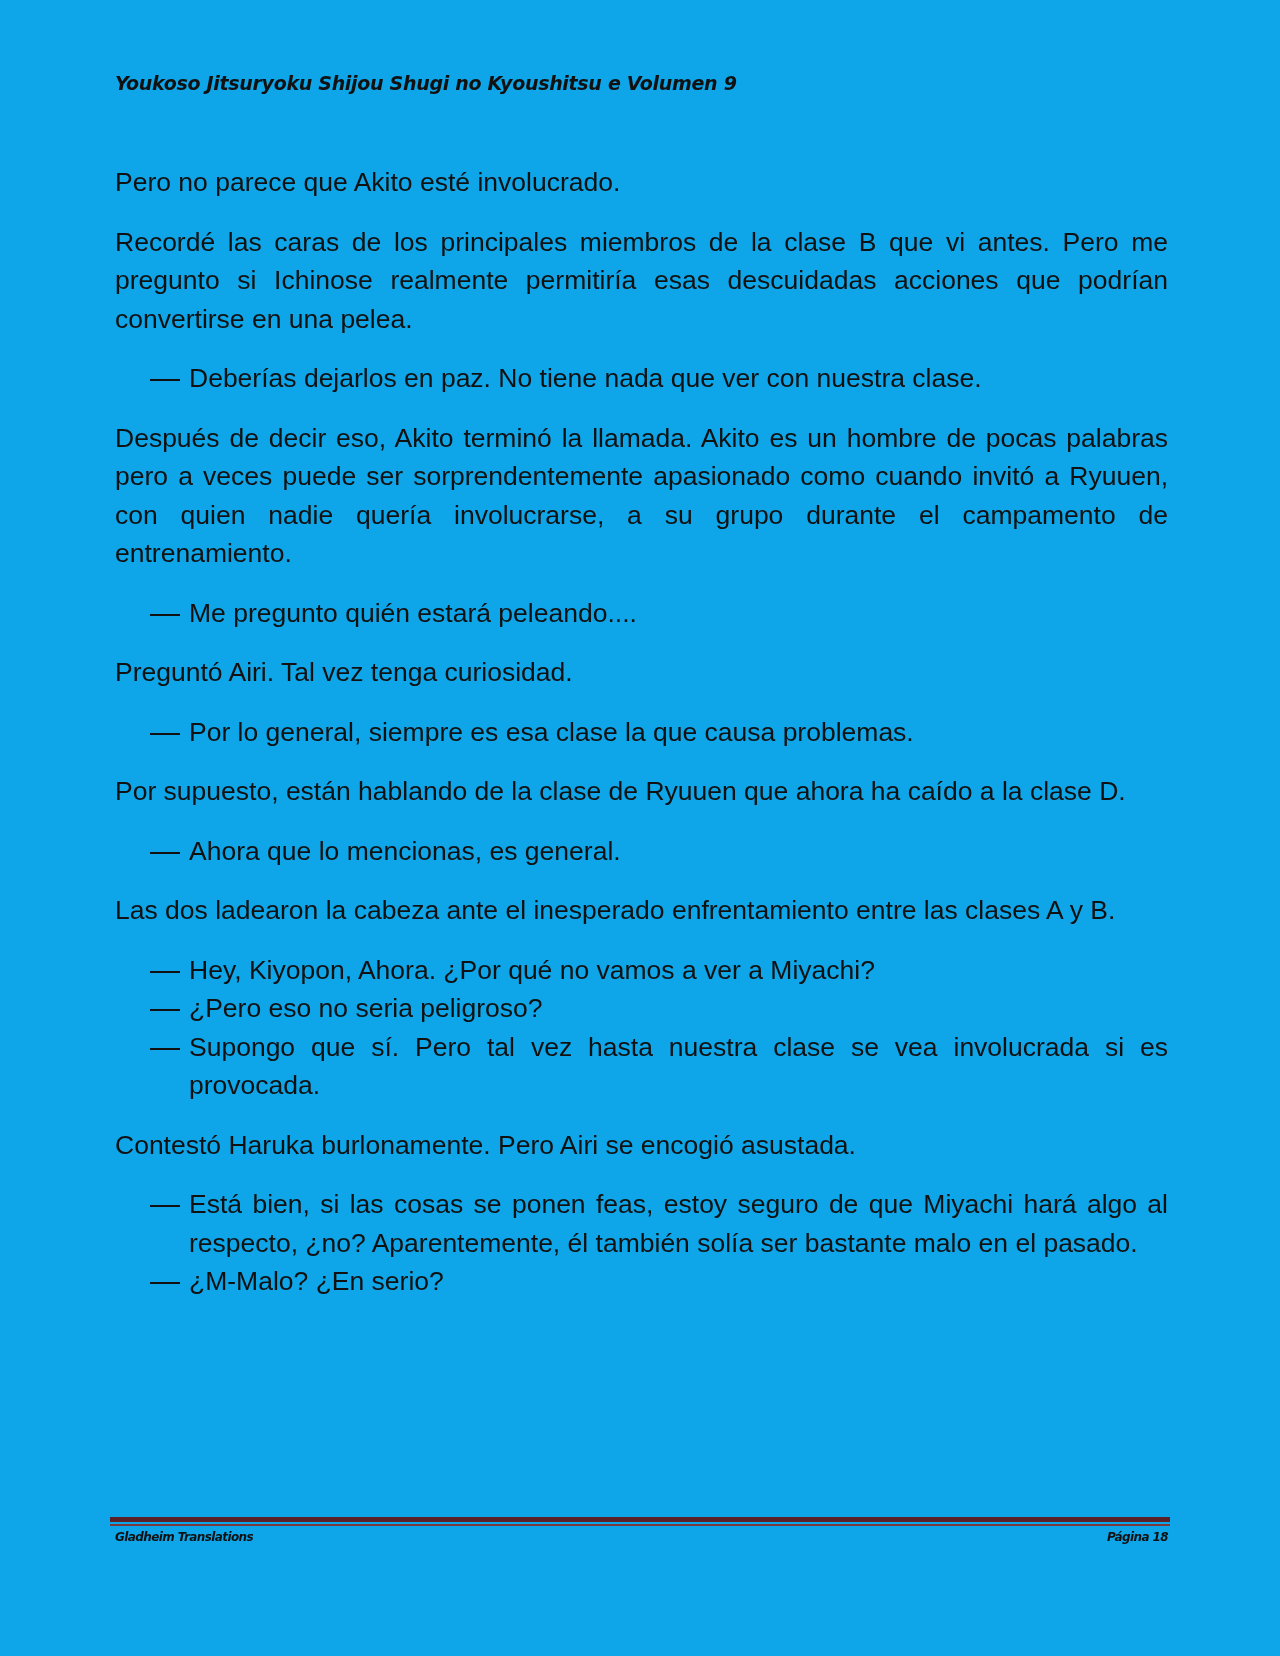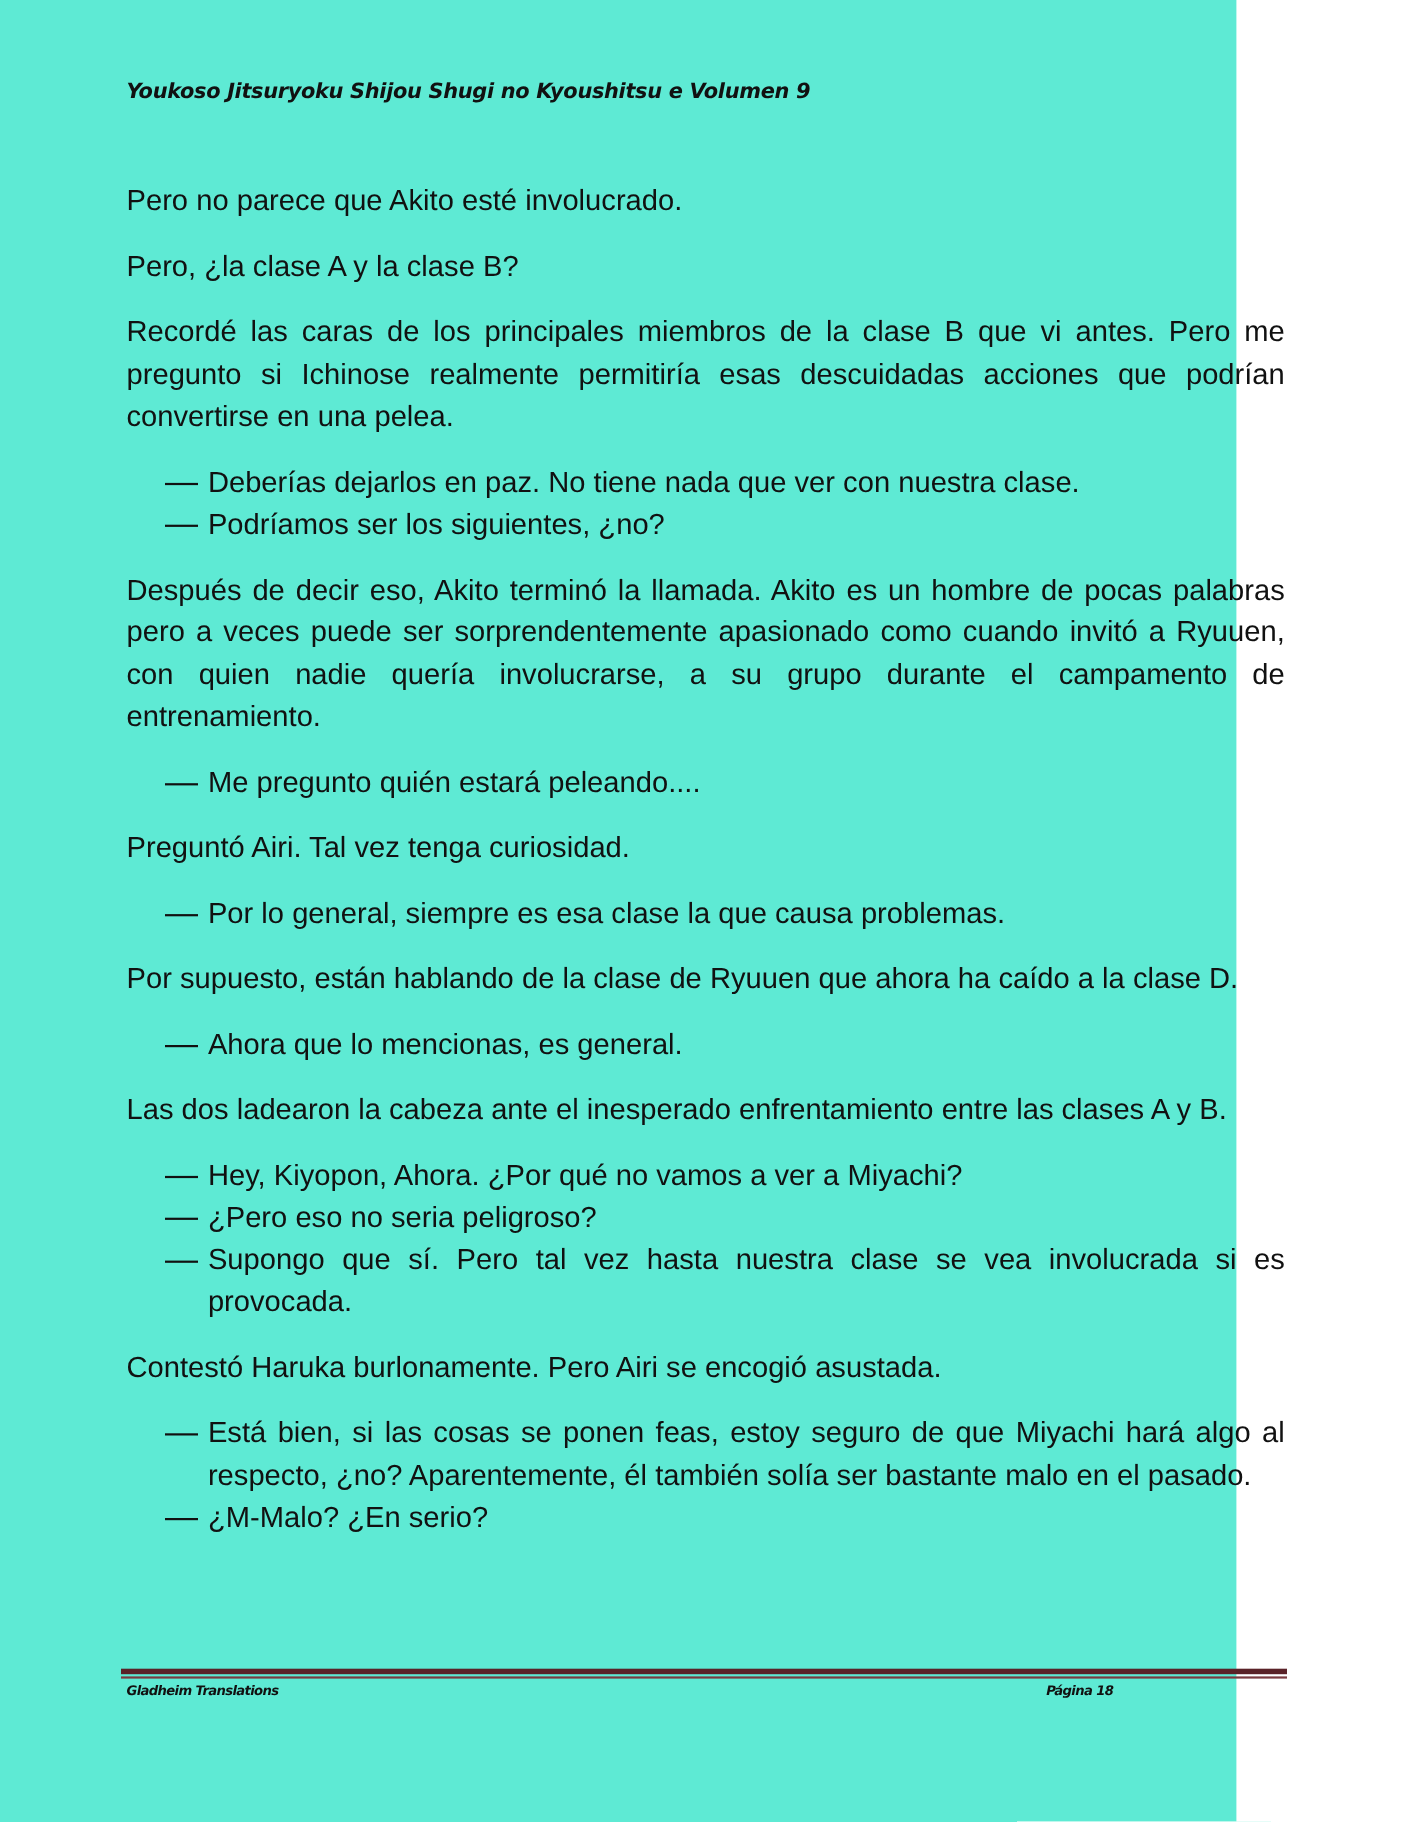--- a/index.html
+++ b/index.html
@@ -1,17 +1,17 @@
 <!DOCTYPE html>
 <html><head>
 <meta charset="utf-8">
 <style>
   html, body { margin: 0; padding: 0; background: #ffffff; }
   body { width: 1280px; height: 1656px; position: relative; overflow: hidden; }
-  .page { position: absolute; left: 0; top: 0; width: 1124px; height: 1656px; background: #5eead4; }
+  .page { position: absolute; left: 0; top: 0; width: 1280px; height: 1656px; background: #0ea5e9; }
   .running-header {
     position: absolute; left: 115px; top: 72px;
     font-family: "DejaVu Sans", sans-serif; font-weight: bold; font-style: italic;
     font-size: 19px; color: #111; letter-spacing: -0.3px; white-space: nowrap;
   }
   .body {
     position: absolute; left: 115px; top: 147px; width: 1053px;
     font-family: "Liberation Sans", sans-serif; font-size: 26.5px; line-height: 38.5px; color: #111;
   }
   .para { margin: 16px 0 21px 0; text-align: justify; text-align-last: left; }
@@ -30,26 +30,24 @@
   .footer-right { right: 112px; }
 </style>
 </head>
 <body>
 
 <div class="page">
   <div class="running-header">Youkoso Jitsuryoku Shijou Shugi no Kyoushitsu e Volumen 9</div>
 
   <div class="body">
     <p class="para">Pero no parece que Akito esté involucrado.</p>
-    <p class="para">Pero, ¿la clase A y la clase B?</p>
     <p class="para">Recordé las caras de los principales miembros de la clase B que vi antes. Pero me pregunto si Ichinose realmente permitiría esas descuidadas acciones que podrían convertirse en una pelea.</p>
 
     <div class="dlg-group">
       <div class="dlg"><span class="dash"></span><span>Deberías dejarlos en paz. No tiene nada que ver con nuestra clase.</span></div>
-      <div class="dlg"><span class="dash"></span><span>Podríamos ser los siguientes, ¿no?</span></div>
     </div>
 
     <p class="para">Después de decir eso, Akito terminó la llamada. Akito es un hombre de pocas palabras pero a veces puede ser sorprendentemente apasionado como cuando invitó a Ryuuen, con quien nadie quería involucrarse, a su grupo durante el campamento de entrenamiento.</p>
 
     <div class="dlg-group">
       <div class="dlg"><span class="dash"></span><span>Me pregunto quién estará peleando....</span></div>
     </div>
 
     <p class="para">Preguntó Airi. Tal vez tenga curiosidad.</p>
 

